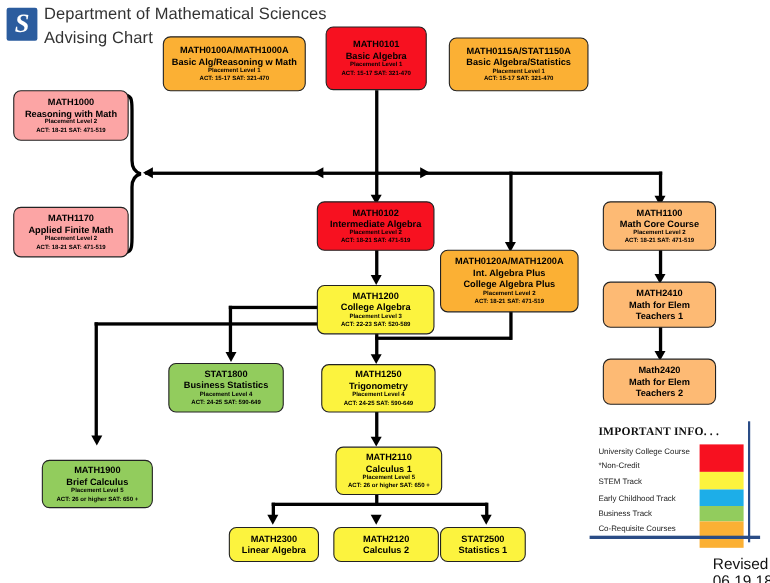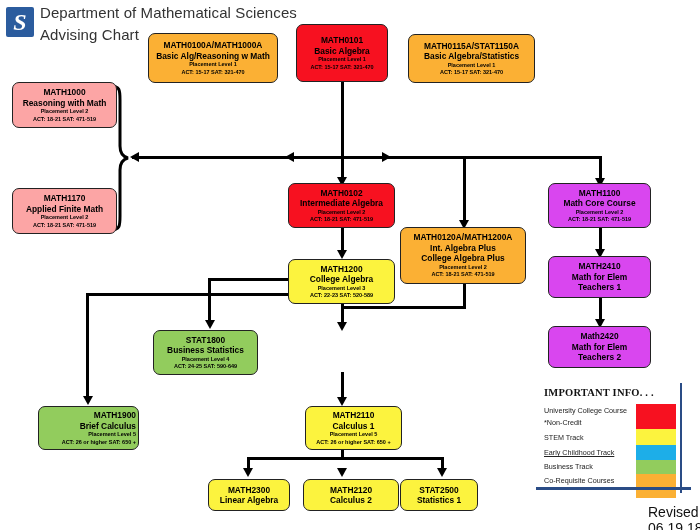--- a/index.html
+++ b/index.html
@@ -20,21 +20,21 @@
   .node{position:absolute;box-sizing:border-box;border:1.4px solid #222;border-radius:7px;
         display:flex;flex-direction:column;align-items:center;justify-content:center;
         text-align:center;padding:1px 2px;z-index:4;}
   .node .code{font-weight:bold;font-size:8.4px;line-height:10.5px;}
   .node .title{font-weight:bold;font-size:8.4px;line-height:10.5px;}
   .node .lvl{font-weight:bold;font-size:5.5px;line-height:7.5px;}
   .node .act{font-weight:bold;font-size:5.5px;line-height:7.5px;}
 
   .c-red{background:#F71120;}
   .c-yellow{background:#FCF33E;}
-  .c-blue{background:#d946ef;}
+  .c-blue{background:#fdba74;}
   .c-green{background:#92CC5D;}
   .c-orange{background:#FBB034;}
   .c-white{background:#fca5a5;}
 
   
   .ln{position:absolute;background:#000;z-index:2;}
   .ah{position:absolute;width:0;height:0;z-index:3;
       border-left:5.5px solid transparent;border-right:5.5px solid transparent;}
   .ad{border-top:9px solid #000;}
   .al{position:absolute;width:0;height:0;z-index:3;
@@ -203,22 +203,28 @@
     <div class="title">Teachers 2</div>
   </div>
 
   <div class="node c-green" style="left:153px;top:330px;width:105px;height:45px;">
     <div class="code">STAT1800</div>
     <div class="title">Business Statistics</div>
     <div class="lvl">Placement Level 4</div>
     <div class="act">ACT:  24-25 SAT:  590-649</div>
   </div>
 
-
-  <div class="node c-green" style="left:38px;top:406px;width:101px;height:44px;align-items:flex-end;">
+  <div class="node c-yellow" style="left:292px;top:331px;width:104px;height:44px;">
+    <div class="code">MATH1250</div>
+    <div class="title">Trigonometry</div>
+    <div class="lvl">Placement Level 4</div>
+    <div class="act">ACT:  24-25 SAT:  590-649</div>
+  </div>
+
+  <div class="node c-green" style="left:38px;top:418px;width:101px;height:44px;">
     <div class="code">MATH1900</div>
     <div class="title">Brief Calculus</div>
     <div class="lvl">Placement Level 5</div>
     <div class="act">ACT:  26 or higher SAT:  650 +</div>
   </div>
 
   <div class="node c-yellow" style="left:305px;top:406px;width:97px;height:44px;">
     <div class="code">MATH2110</div>
     <div class="title">Calculus 1</div>
     <div class="lvl">Placement Level 5</div>
@@ -238,21 +244,21 @@
   <div class="node c-yellow" style="left:400px;top:479px;width:78px;height:32px;">
     <div class="code">STAT2500</div>
     <div class="title">Statistics 1</div>
   </div>
 
   <div class="legend">
     <div class="ltitle">IMPORTANT INFO. . .</div>
     <div class="lrow" style="top:19px;">University College Course</div>
     <div class="lrow" style="top:31px;">*Non-Credit</div>
     <div class="lrow" style="top:46px;">STEM Track</div>
-    <div class="lrow" style="top:61px;text-decoration:underline;">Early Childhood Track</div>
+    <div class="lrow" style="top:61px;">Early Childhood Track</div>
     <div class="lrow" style="top:75px;">Business Track</div>
     <div class="lrow" style="top:89px;">Co-Requisite Courses</div>
 
     <div class="swatches">
       <div style="height:25px;background:#F71120;"></div>
       <div style="height:16px;background:#FCF33E;"></div>
       <div style="height:15px;background:#1DAEE8;"></div>
       <div style="height:14px;background:#92CC5D;"></div>
       <div style="height:24px;background:#FBB034;"></div>
     </div>

